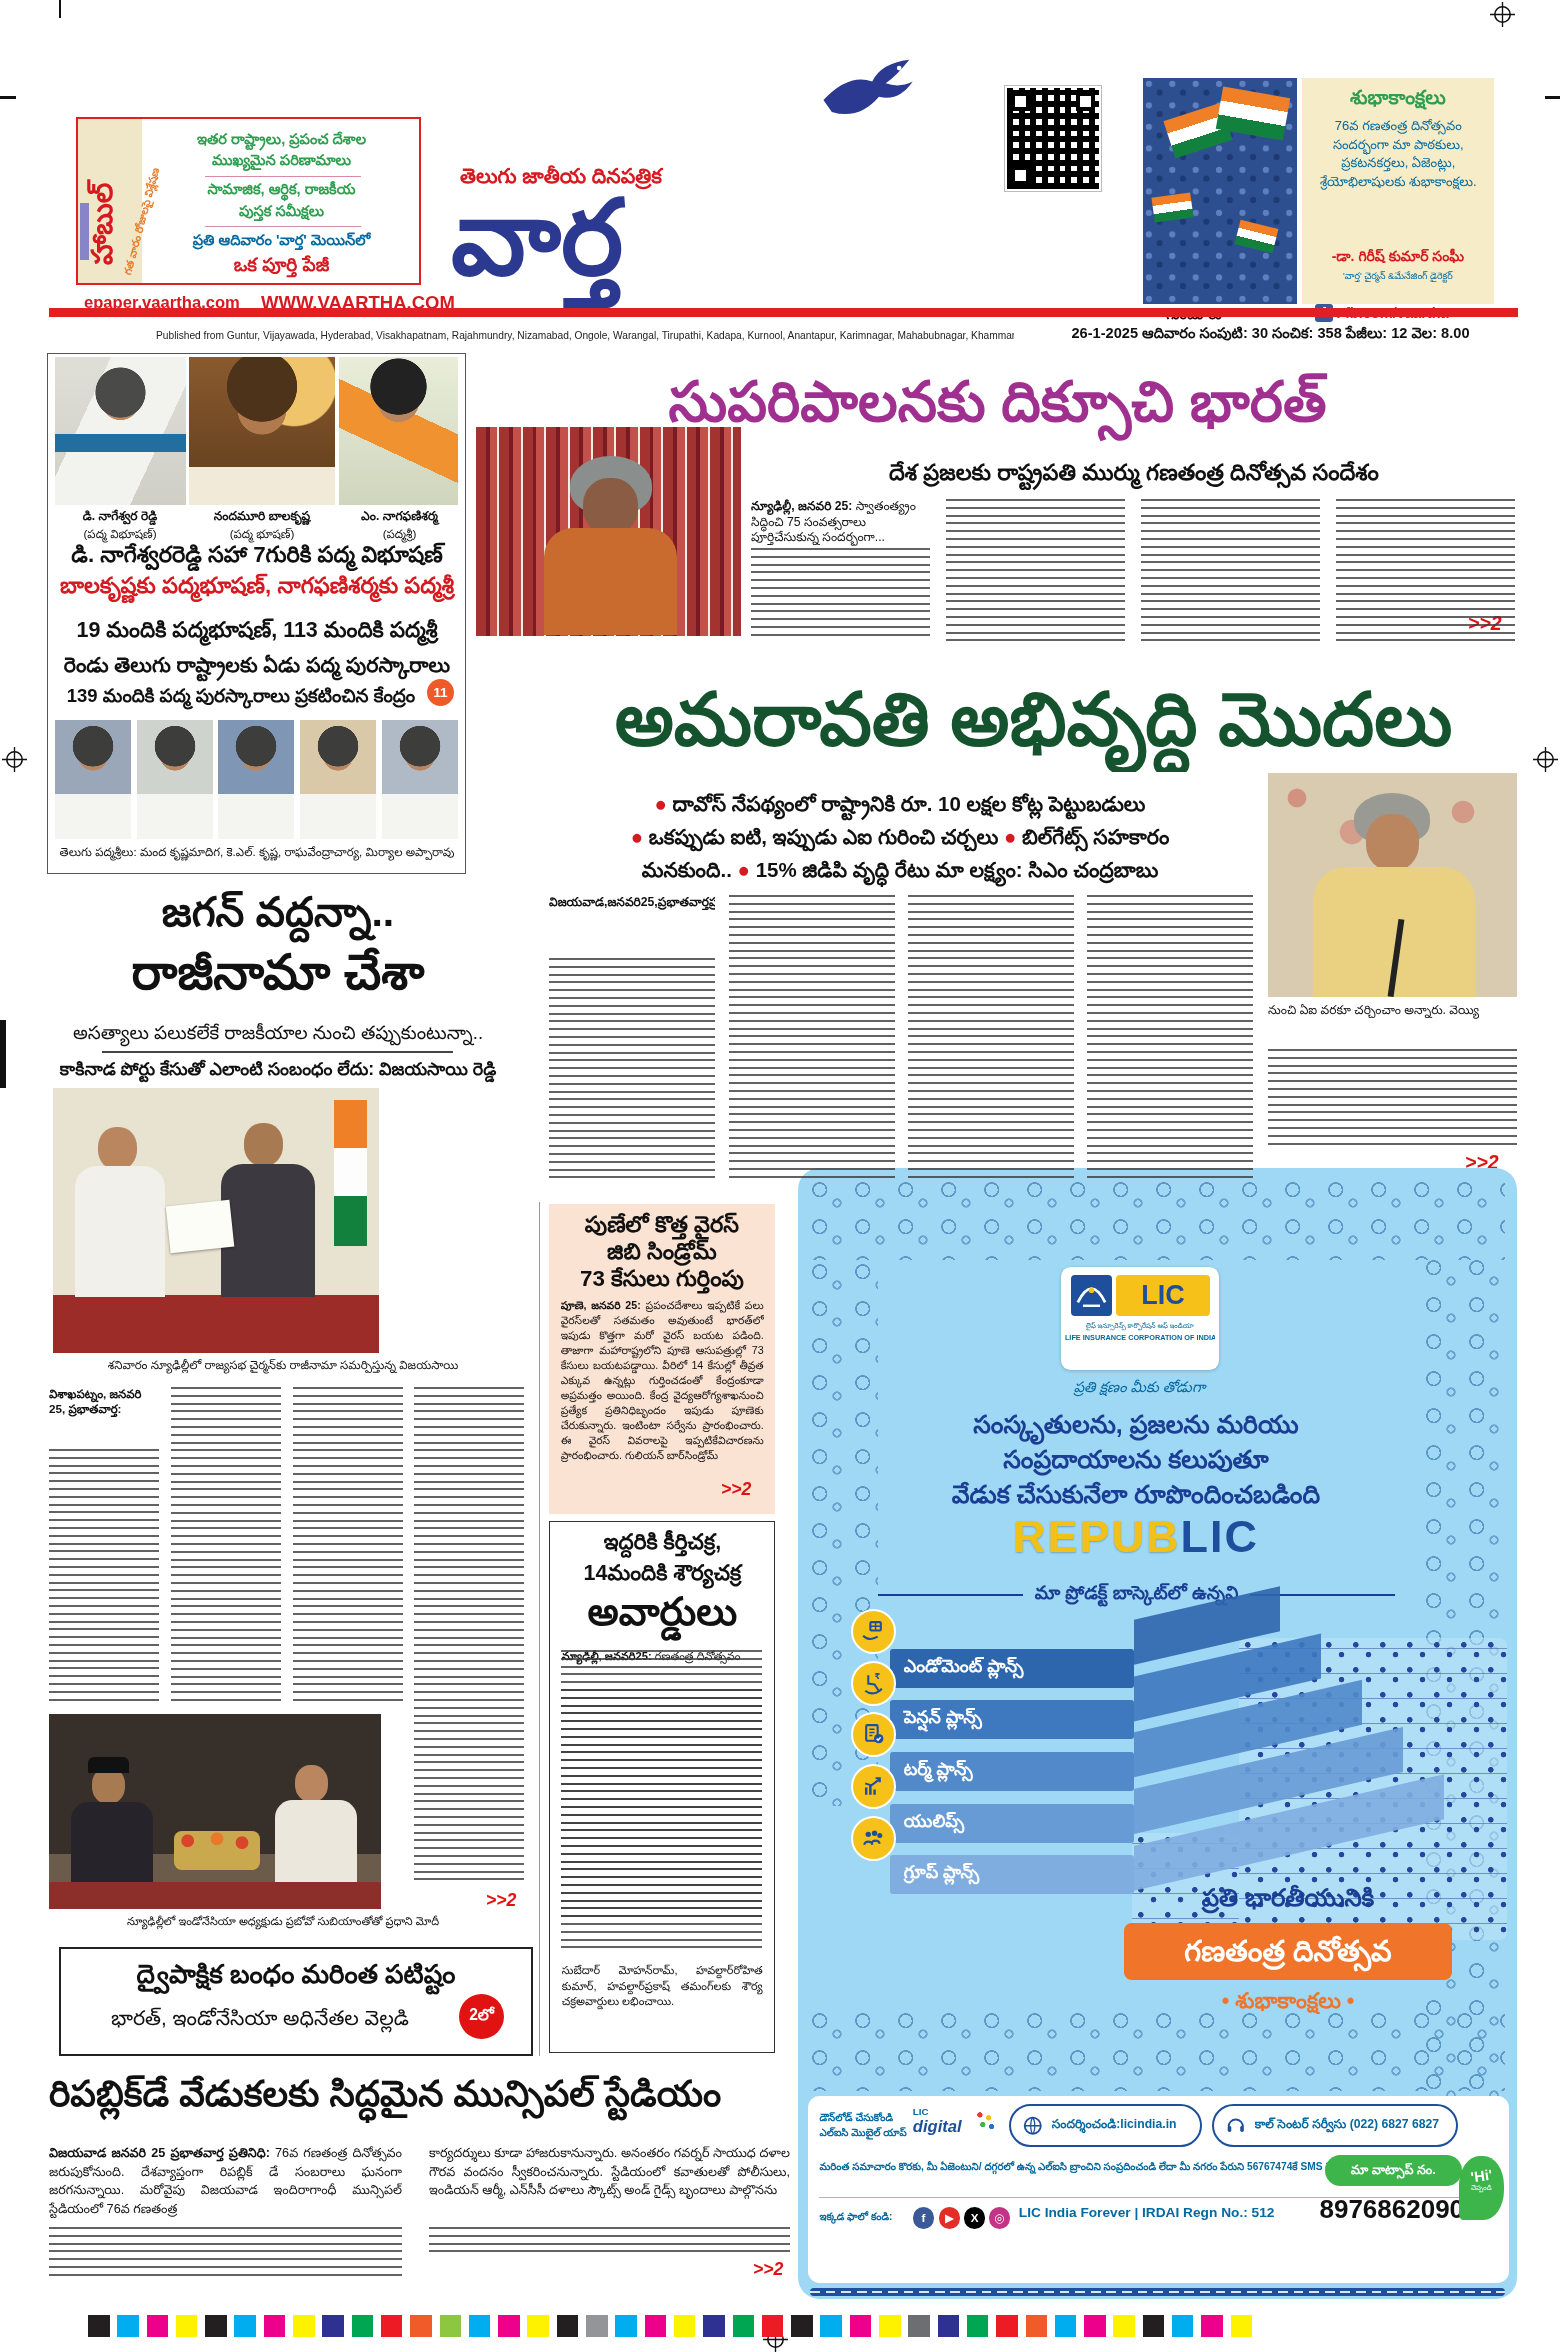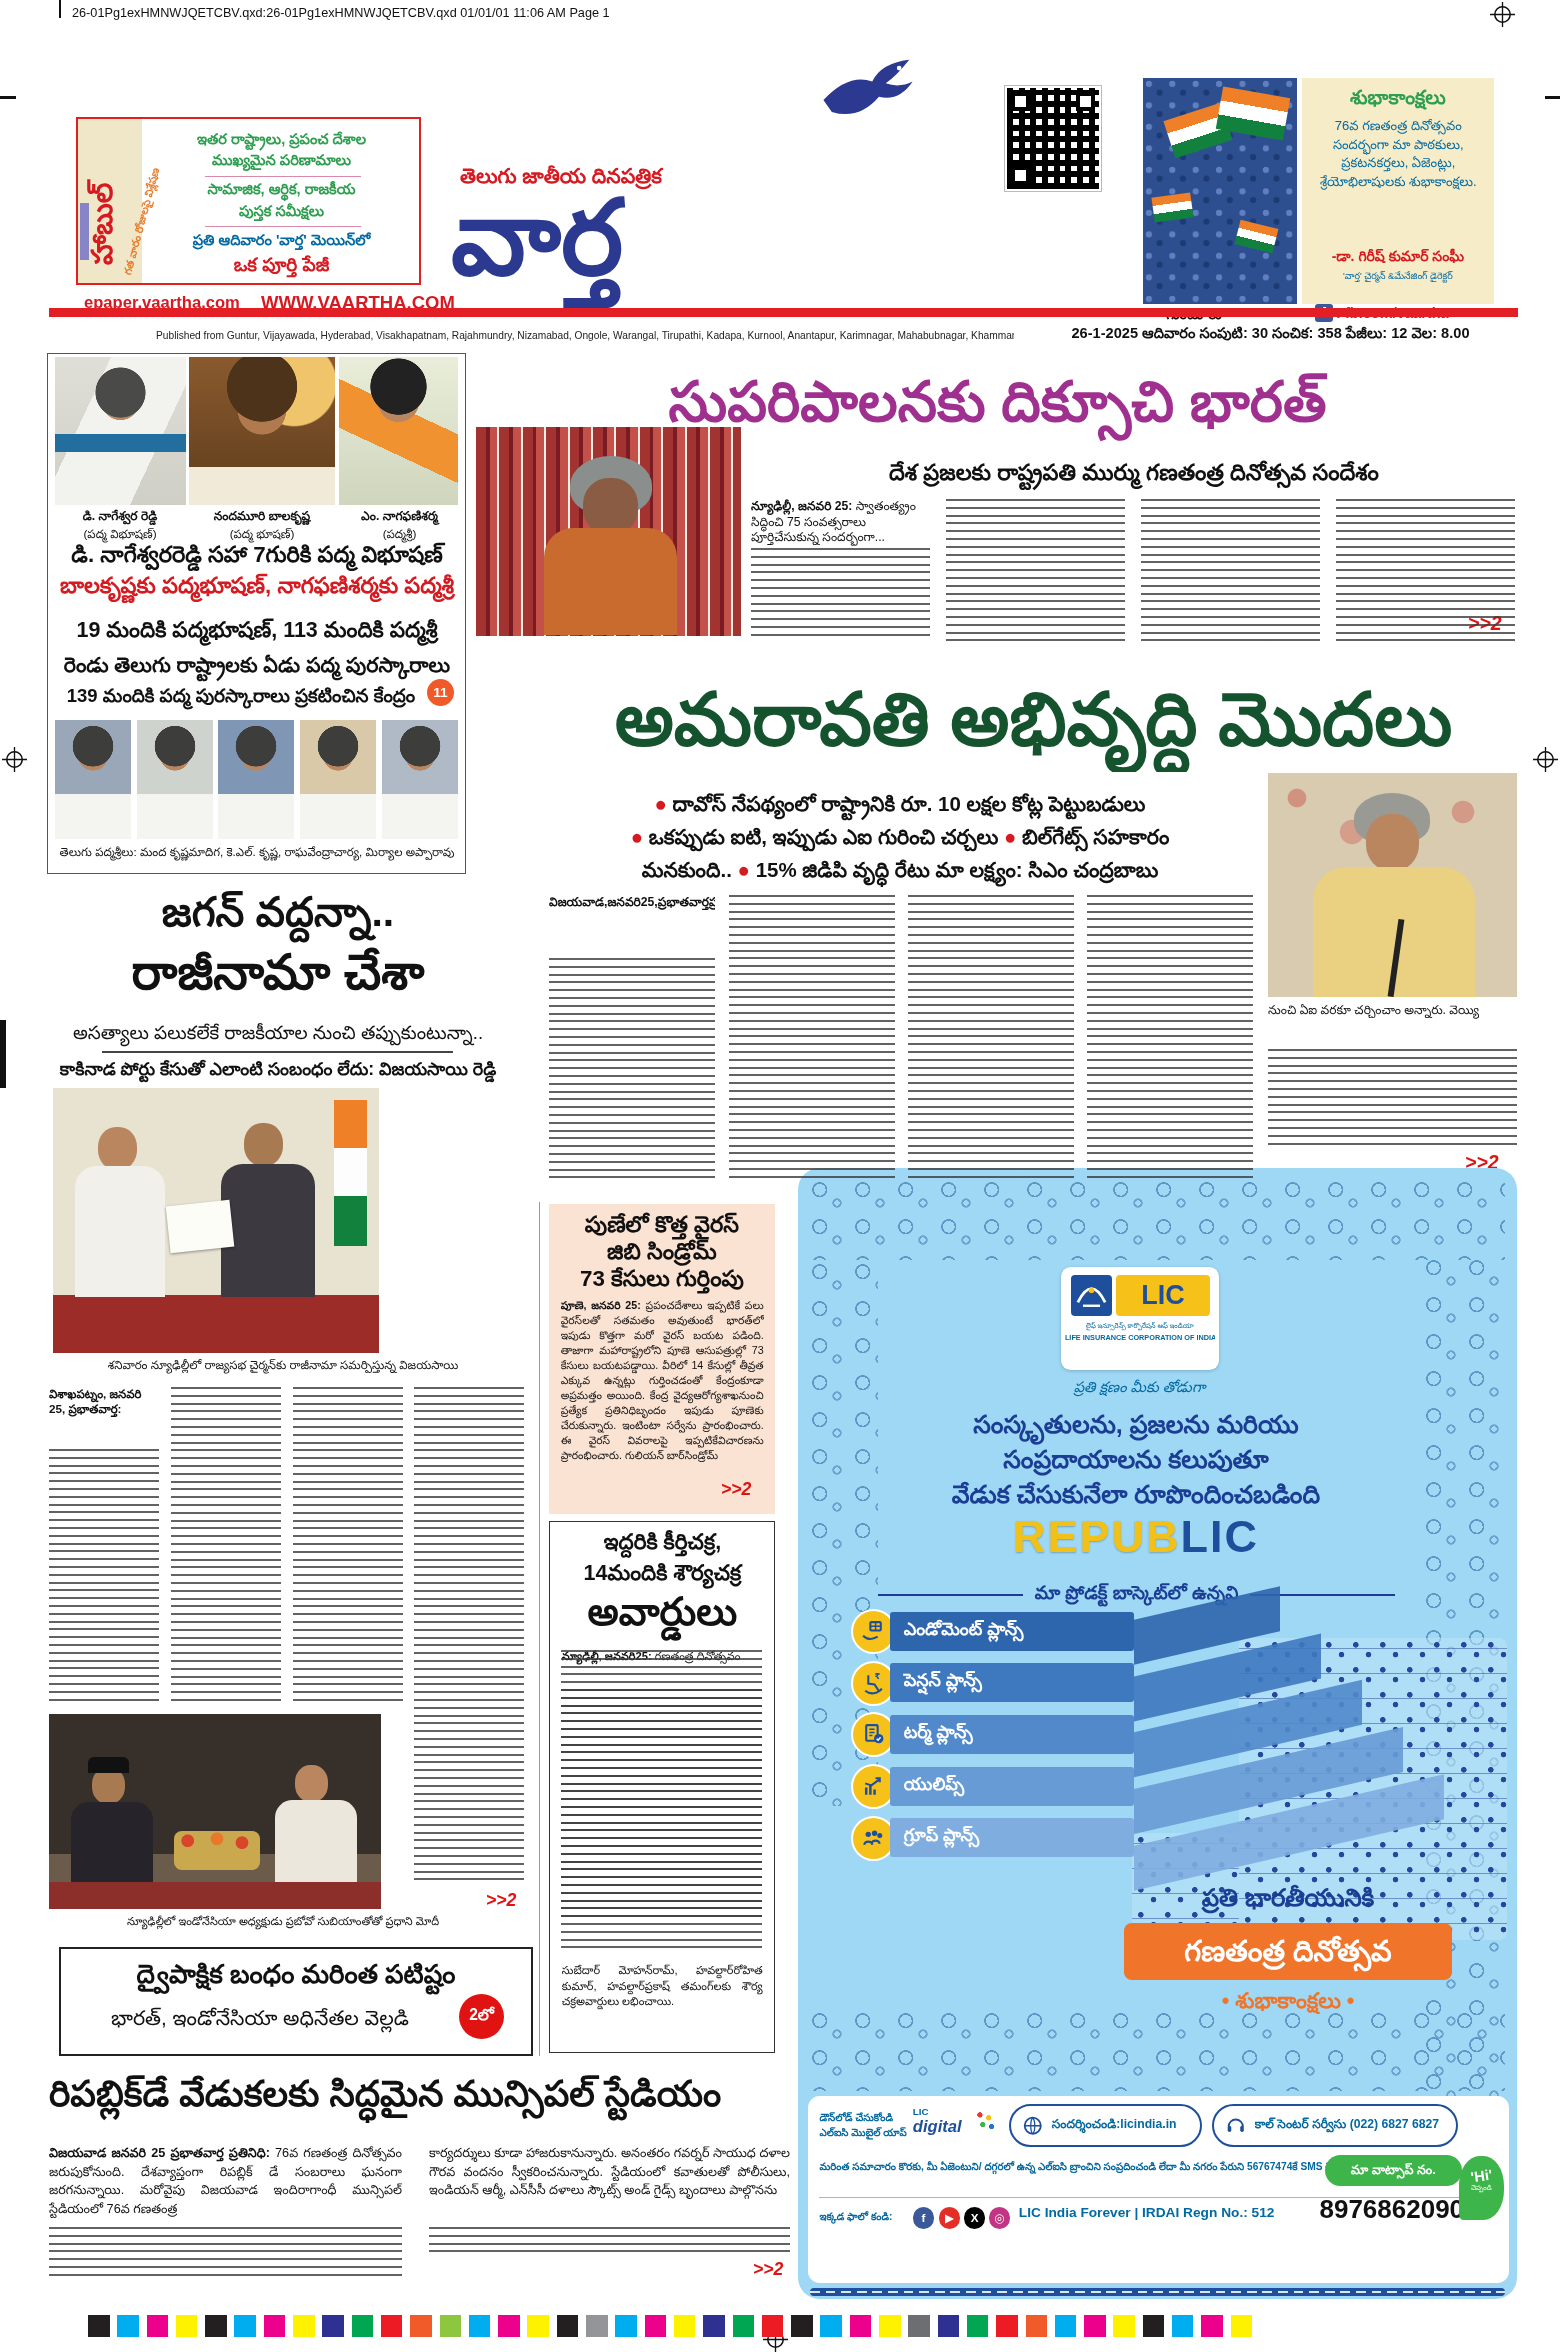--- a/index.html
+++ b/index.html
@@ -27,31 +27,30 @@
      background-size:43px 37px;}
   .crowd{background-color:rgba(190,229,247,.55);
      background-image:
        radial-gradient(circle at 8.8px 6.8px, #27479e 2.5px, transparent 3.1px),
        radial-gradient(circle at 21.5px 16.6px, #27479e 2.5px, transparent 3.1px),
        repeating-linear-gradient(180deg, transparent 0 9.8px, rgba(39,71,158,.5) 9.8px 10.7px, transparent 10.7px 23.4px);
      background-size:27px 25px,27px 25px,27px 25px;border-radius:7.8px;}
   .pill{border:2px solid #1d4f9c;border-radius:21.5px;display:flex;align-items:center;gap:7.8px;
         padding:0 11.7px;background:#fff;box-sizing:border-box;}
   .ribbon{color:#fff;font-weight:700;font-size:17.6px;display:flex;align-items:center;
-          padding-left:13.7px;border-radius:2.9px;box-sizing:border-box;}
+          padding-left:13.7px;border-radius:2.9px;box-sizing:border-box;margin-top:37px;}
   .regmark{width:25px;height:25px;}
   .sq{width:21.5px;height:21.5px;display:inline-block;}
 </style>
 </head>
 <body>
 
 <div id="page">
 
   <div class="abs" style="left:59px;top:0;width:2px;height:17.6px;background:#111"></div>
-  <div class="abs nw clip" style="left:72px;top:5.9px;width:1073px;font-size:12.7px;color:#111">26-01Pg1exHMNWJQETCBV.qxd:26-01Pg1exHMNWJQETCBV.qxd  01/01/01  11:06 AM  Page 1</div>
   <div class="abs" style="left:0;top:96px;width:15.6px;height:2.9px;background:#111"></div>
   <div class="abs" style="left:1545px;top:96px;width:15.6px;height:2.9px;background:#111"></div>
   <svg class="abs regmark" style="left:1490px;top:2px" viewBox="0 0 26 26">
       <circle cx="13" cy="13" r="8" fill="none" stroke="#111" stroke-width="1.6"></circle>
       <path d="M13 0v26M0 13h26" stroke="#111" stroke-width="1.4"></path>
     </svg>
   <svg class="abs regmark" style="left:2px;top:747px" viewBox="0 0 26 26">
       <circle cx="13" cy="13" r="8" fill="none" stroke="#111" stroke-width="1.6"></circle>
       <path d="M13 0v26M0 13h26" stroke="#111" stroke-width="1.4"></path>
     </svg>

